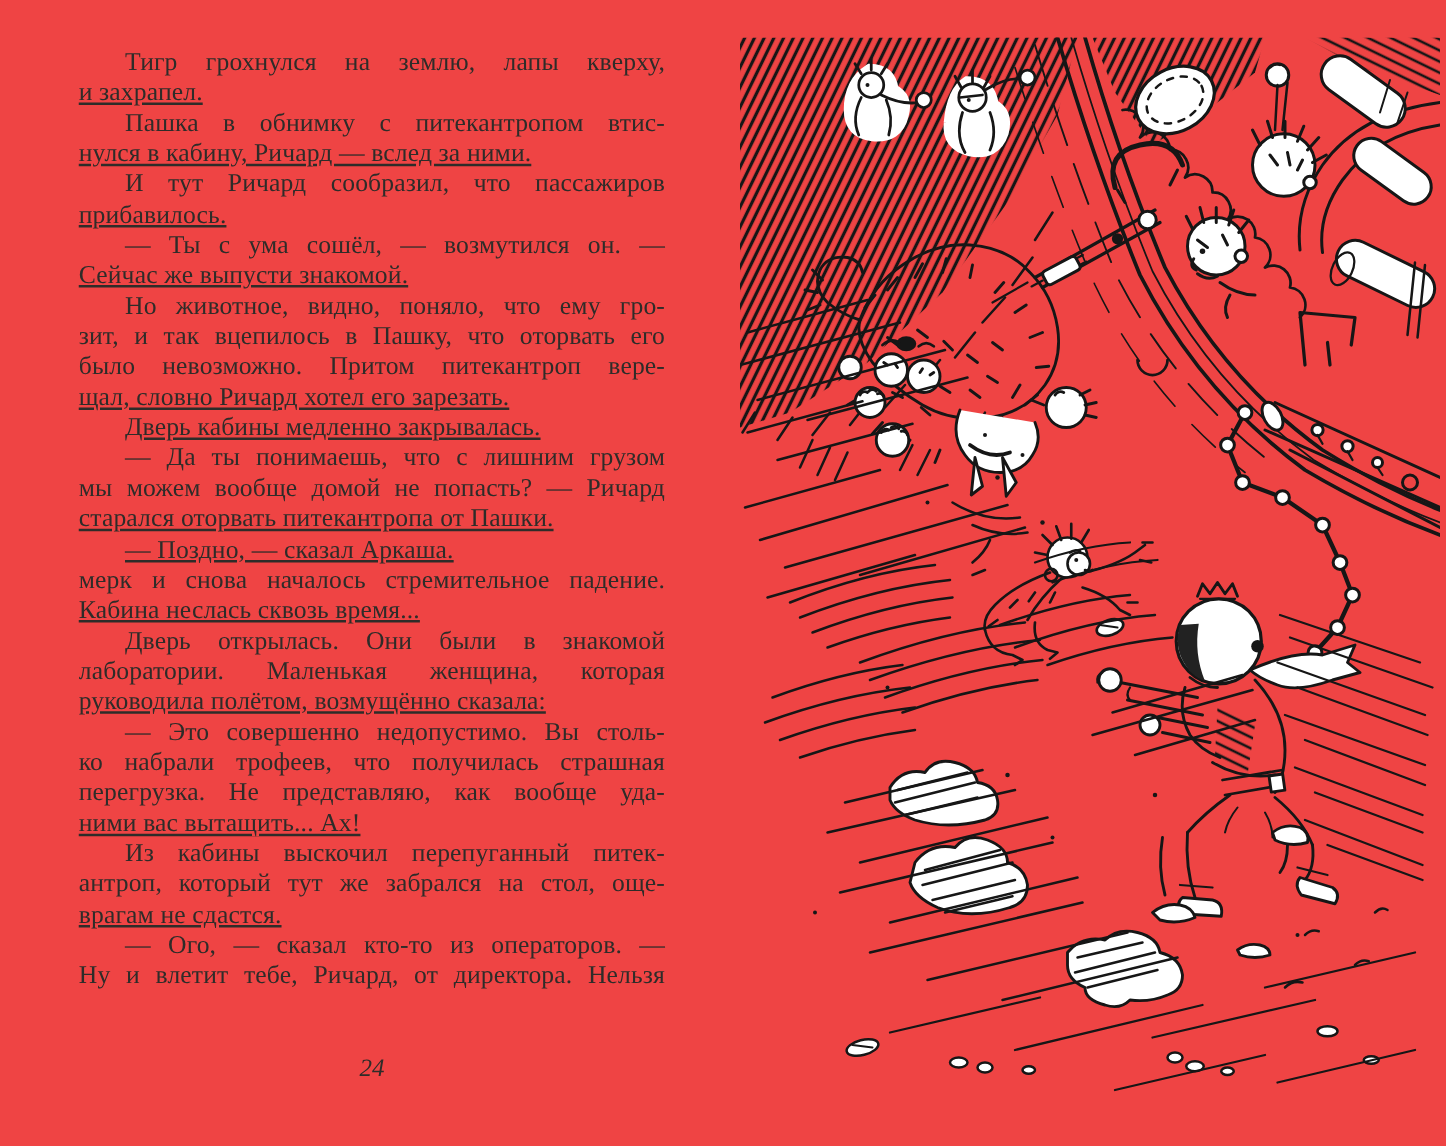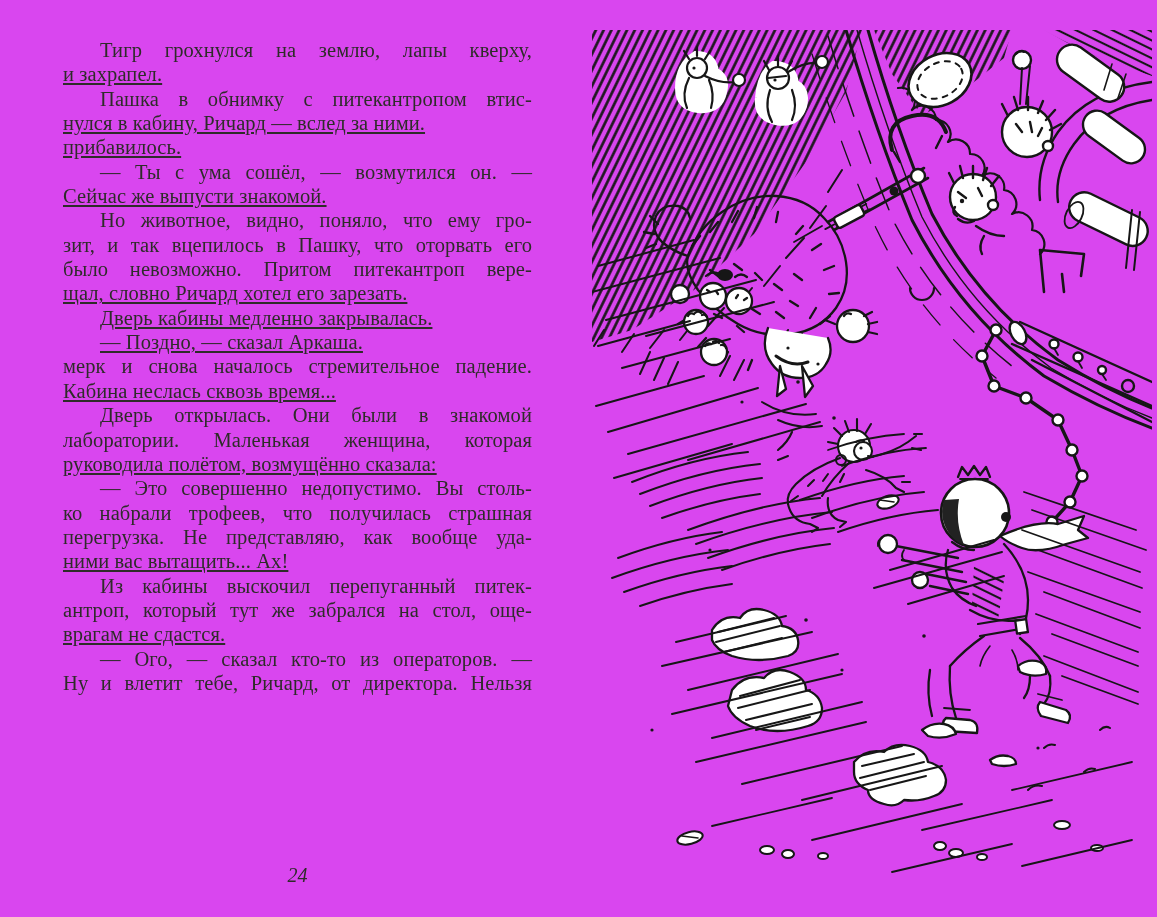--- a/index.html
+++ b/index.html
@@ -1,63 +1,69 @@
 <!DOCTYPE html>
 <html lang="ru"><head>
 <meta charset="utf-8">
 <style>
   html,body{margin:0;padding:0;background:#ffffff;}
   .book-page{
-    position:relative;width:1157px;height:917px;background:#d946ef;overflow:hidden;
+    position:relative;width:1157px;height:917px;background:#ef4444;overflow:hidden;
     font-family:"Liberation Serif","DejaVu Serif",serif;
   }
   .text-column{
     position:absolute;left:63px;top:38px;width:469px;
     font-size:20.5px;line-height:24.35px;color:#2e2c29;
     font-weight:500;letter-spacing:0.1px;
   }
   .para{margin:0;}
   .line{text-align:justify;text-align-last:justify;white-space:normal;}
   .line.first{text-indent:37px;}
   .line.lastline{text-align-last:left;text-decoration:underline;}
   .page-number{
-    position:absolute;left:63px;top:864px;width:469px;text-align:center;
+    position:absolute;left:63px;top:844px;width:469px;text-align:center;
     font-style:italic;font-size:20px;color:#2e2c29;
   }
   .illustration{position:absolute;left:592px;top:30px;width:560px;height:872px;}
 </style>
 </head>
 <body>
 
 <div class="book-page">
 
   <div class="text-column">
       <div class="para">
         <div class="line first">Тигр грохнулся на землю, лапы кверху,</div>
         <div class="line lastline">и захрапел.</div>
       </div>
       <div class="para">
         <div class="line first">Пашка в обнимку с питекантропом втис-</div>
         <div class="line lastline">нулся в кабину, Ричард — вслед за ними.</div>
       </div>
       <div class="para">
+        <div class="line first">И тут Ричард сообразил, что пассажиров</div>
         <div class="line lastline">прибавилось.</div>
       </div>
       <div class="para">
         <div class="line first">— Ты с ума сошёл, — возмутился он. —</div>
         <div class="line lastline">Сейчас же выпусти знакомой.</div>
       </div>
       <div class="para">
         <div class="line first">Но животное, видно, поняло, что ему гро-</div>
         <div class="line">зит, и так вцепилось в Пашку, что оторвать его</div>
         <div class="line">было невозможно. Притом питекантроп вере-</div>
         <div class="line lastline">щал, словно Ричард хотел его зарезать.</div>
       </div>
       <div class="para">
         <div class="line first lastline">Дверь кабины медленно закрывалась.</div>
+      </div>
+      <div class="para">
+        <div class="line first">— Да ты понимаешь, что с лишним грузом</div>
+        <div class="line">мы можем вообще домой не попасть? — Ричард</div>
+        <div class="line lastline">старался оторвать питекантропа от Пашки.</div>
       </div>
       <div class="para">
         <div class="line first lastline">— Поздно, — сказал Аркаша.</div>
       </div>
       <div class="para">
         <div class="line">мерк и снова началось стремительное падение.</div>
         <div class="line lastline">Кабина неслась сквозь время...</div>
       </div>
       <div class="para">
         <div class="line first">Дверь открылась. Они были в знакомой</div>

